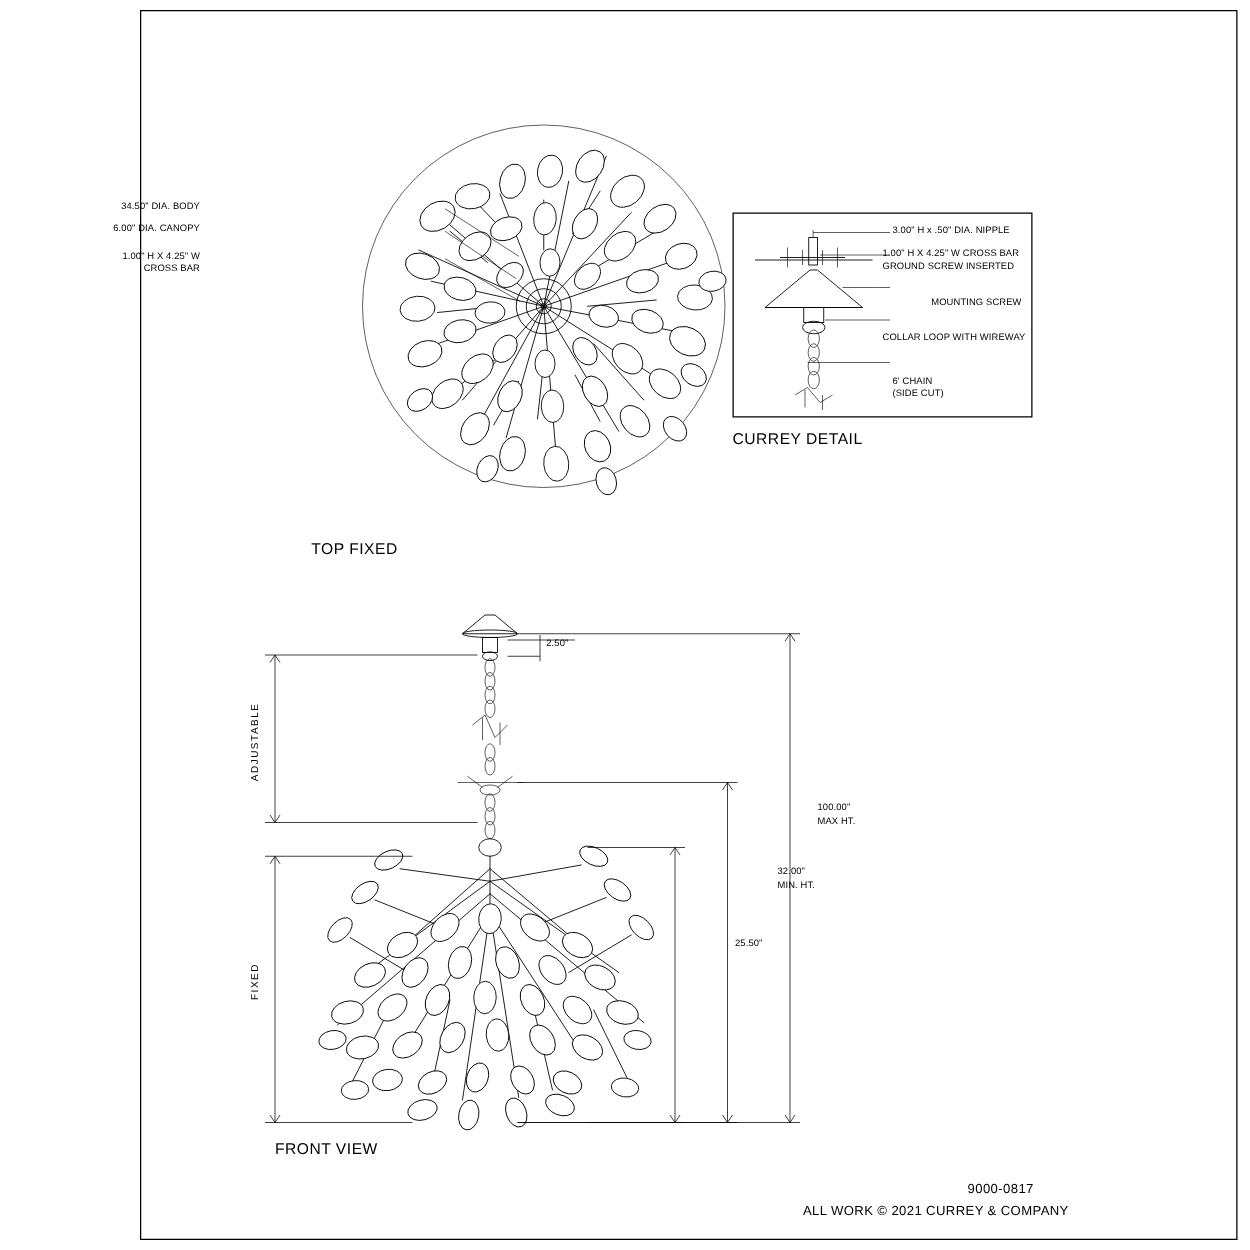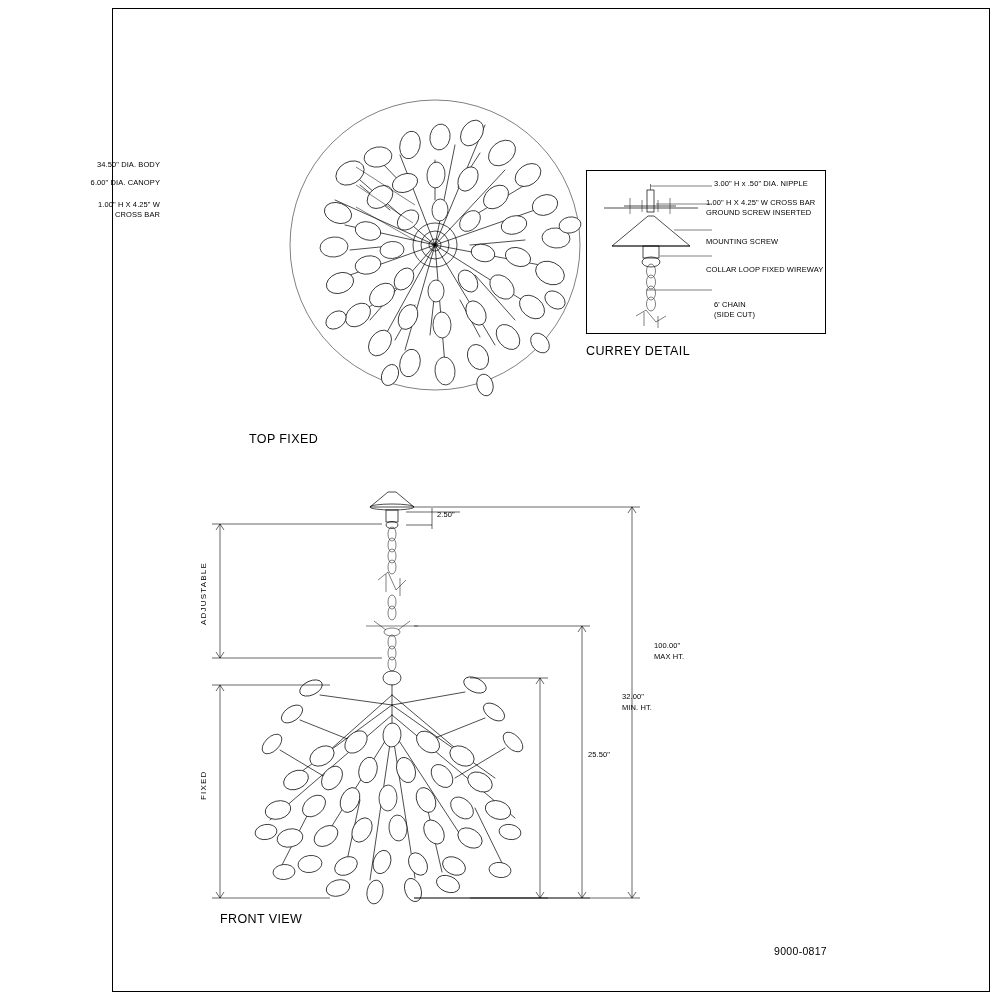--- a/index.html
+++ b/index.html
@@ -227,22 +227,22 @@
       <path d="M70 34 L106 34 L126 34"></path>
       <path d="M88 60 L112 60 L126 60"></path>
       <path d="M74 86 L110 86 L126 86"></path>
       <path d="M60 120 L96 120 L126 120"></path>
     </g>
   </svg>
 
   <div class="lbl" style="left:714px; top:179px;">3.00" H x .50" DIA. NIPPLE</div>
   <div class="lbl" style="left:706px; top:198px;">1.00" H X 4.25" W CROSS BAR
 GROUND SCREW INSERTED</div>
-  <div class="lbl" style="left:706px; top:237px;">MOUNTING SCREW</div>
-  <div class="lbl" style="left:706px; top:265px;">COLLAR LOOP FIXED WIREWAY</div>
+  <div class="lbl" style="left:745px; top:237px;">MOUNTING SCREW</div>
+  <div class="lbl" style="left:706px; top:265px;">COLLAR LOOP WITH WIREWAY</div>
   <div class="lbl" style="left:714px; top:300px;">6' CHAIN
 (SIDE CUT)</div>
 
   <div class="viewtitle" style="left:586px; top:344px;">CURREY DETAIL</div>
 
   <svg width="730" height="450" style="position:absolute;left:170px;top:480px;">
 
     <path d="M200 27 L218 12 L226 12 L244 27 Z" class="ln"></path>
     <ellipse cx="222" cy="27" rx="22" ry="3" class="ln"></ellipse>
     <rect x="216" y="30" width="12" height="12" class="ln"></rect>
@@ -394,14 +394,15 @@
   <div class="vert" style="left:199px; top:800px;">FIXED</div>
   <div class="lbl" style="left:654px; top:641px; line-height:10.5px;">100.00"
 MAX HT.</div>
   <div class="lbl" style="left:622px; top:692px; line-height:10.5px;">32.00"
 MIN. HT.</div>
   <div class="lbl" style="left:588px; top:750px;">25.50"</div>
 
   <div class="viewtitle" style="left:220px; top:912px;text-align:center;">FRONT VIEW</div>
 
   <div class="footer" style="left:472px; top:945px; width:355px;">9000-0817</div>
+  <div class="footer" style="left:500px; top:963px; width:355px;">ALL WORK © 2021 CURREY &amp; COMPANY</div>
 
 </div>
 
 </body></html>

